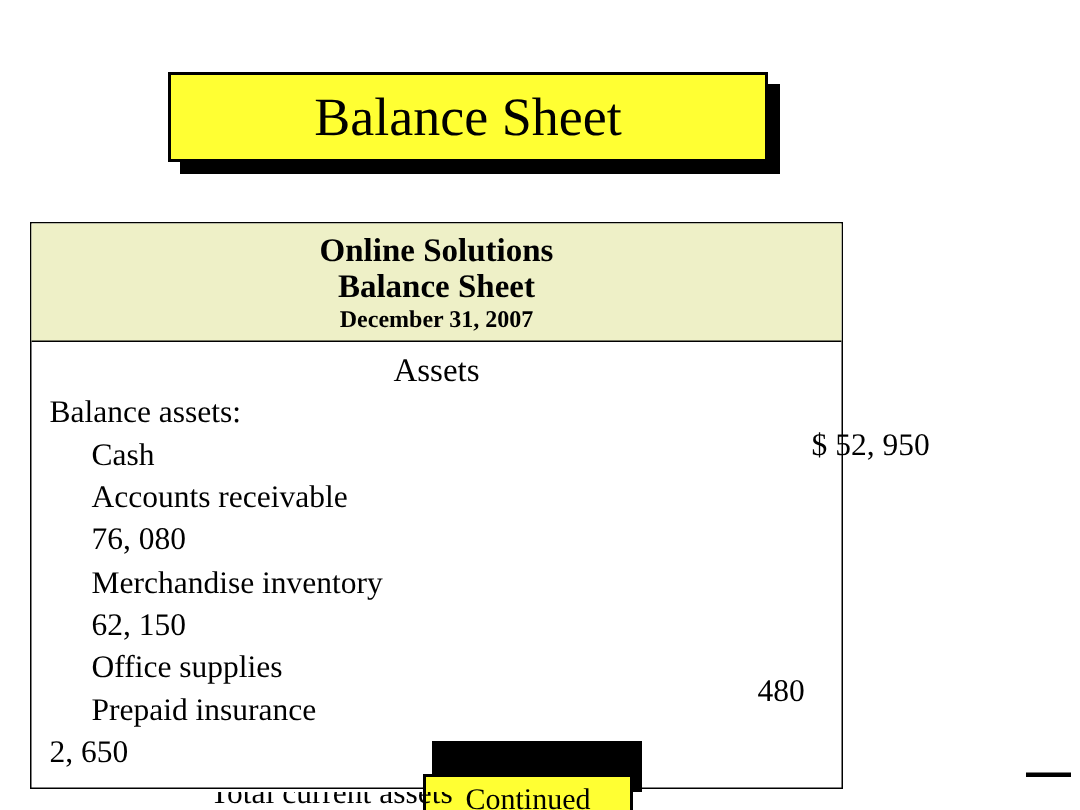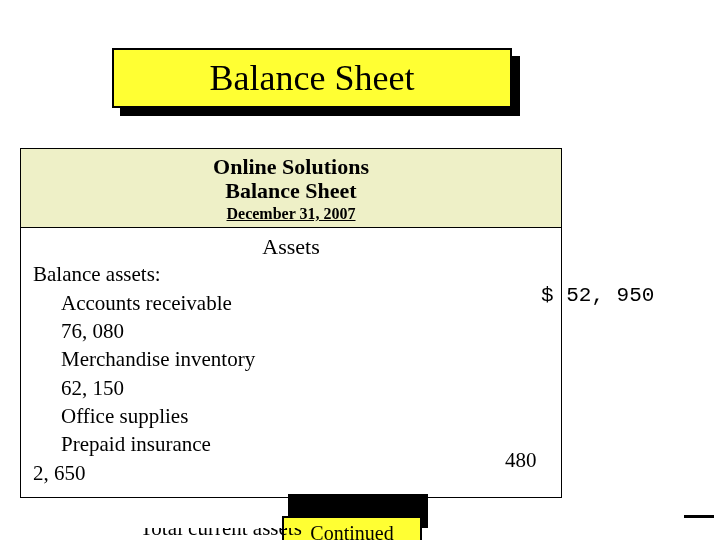--- a/index.html
+++ b/index.html
@@ -46,39 +46,38 @@
     border: 1.5px solid #000;
   }
   .sheet-header {
     background: #eef0c7;
     text-align: center;
     border-bottom: 1.5px solid #000;
     padding: 6px 0 4px 0;
   }
   .sheet-header .company { font-size: 22px; font-weight: bold; line-height: 1.1; }
   .sheet-header .doc     { font-size: 22px; font-weight: bold; line-height: 1.1; }
-  .sheet-header .date    { font-size: 16px; font-weight: bold; margin-top: 2px; text-decoration: underline; }
+  .sheet-header .date    { font-size: 16px; font-weight: bold; margin-top: 2px; }
   .sheet-body {
     padding: 6px 12px 10px 12px;
     font-size: 21px;
     position: relative;
   }
   .section-title {
     text-align: center;
     font-size: 22px;
   }
   .lines { line-height: 1.35; }
   .indent { padding-left: 28px; }
   .amt1 {
     position: absolute;
     left: 520px;
     top: 56px;
     font-size: 21px;
     white-space: nowrap;
-    font-family: Liberation Mono, monospace;
   }
   .amt2 {
     position: absolute;
     left: 484px;
     top: 220px;
     font-size: 21px;
     text-align: right;
   }
   .continued-wrap {
     position: absolute;
@@ -137,20 +136,21 @@
 <div class="sheet">
   <div class="sheet-header">
     <div class="company">Online Solutions</div>
     <div class="doc">Balance Sheet</div>
     <div class="date">December 31, 2007</div>
   </div>
   <div class="sheet-body">
     <div class="section-title">Assets</div>
     <div class="lines">
       <div>Balance assets:</div>
+      <div class="indent">Cash</div>
       <div class="indent">Accounts receivable</div>
       <div class="indent">76, 080</div>
       <div class="indent">Merchandise inventory</div>
       <div class="indent">62, 150</div>
       <div class="indent">Office supplies</div>
       <div class="indent">Prepaid insurance</div>
       <div>2, 650</div>
     </div>
     <div class="amt1">$  52, 950</div>
     <div class="amt2">480</div>

